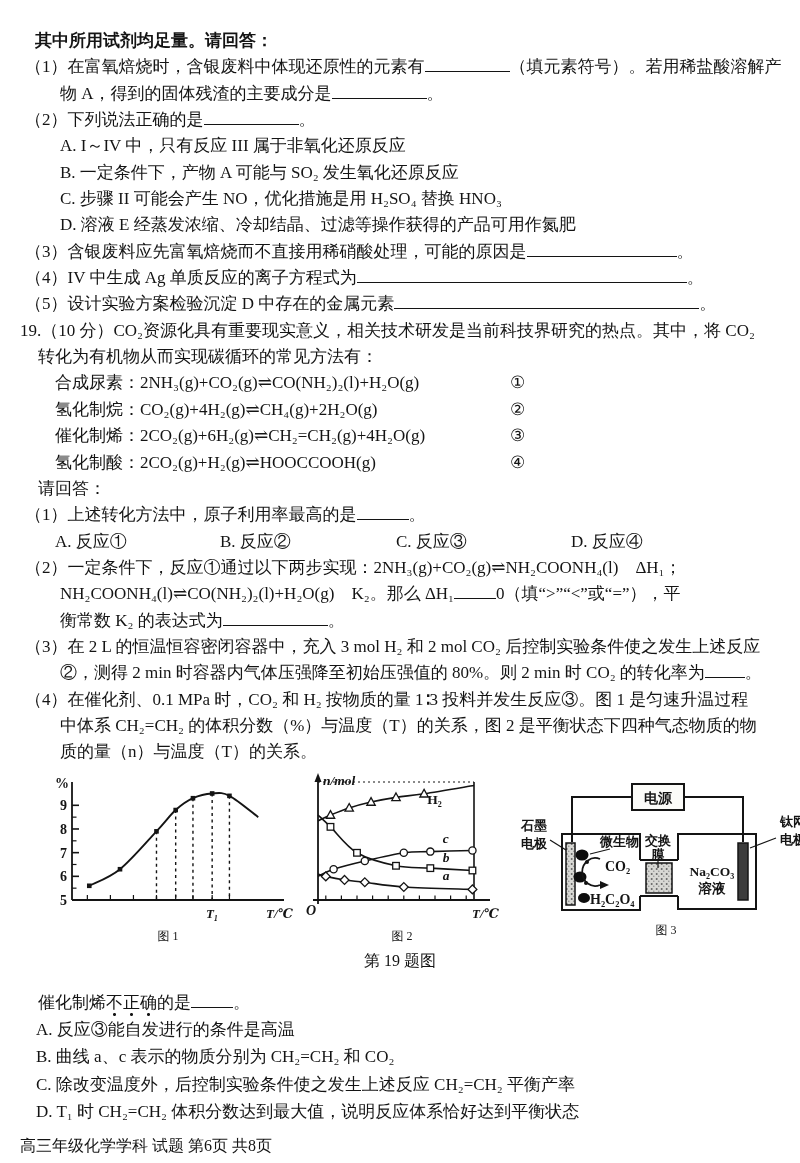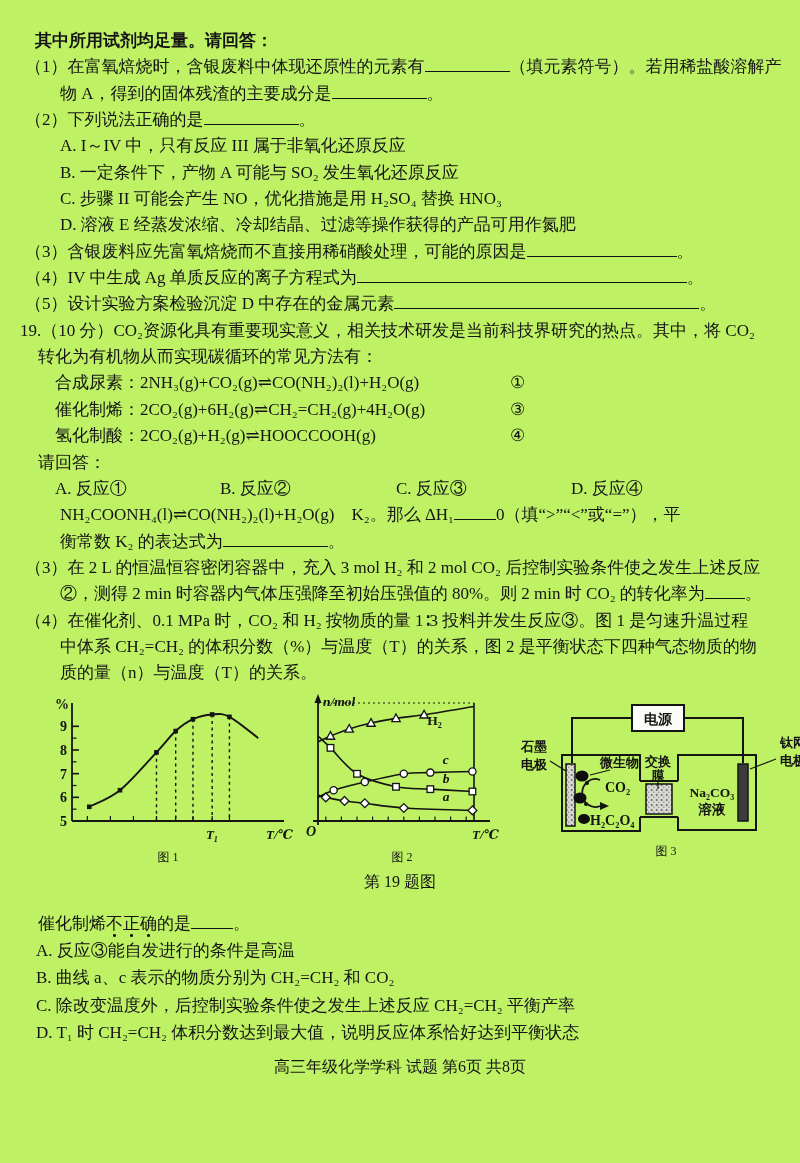--- a/index.html
+++ b/index.html
@@ -1,16 +1,16 @@
 <!DOCTYPE html>
 <html><head>
 <meta charset="utf-8">
 <style>
   html,body{margin:0;padding:0;background:#e8e8e6;}
-  .page{position:relative;width:800px;height:1163px;background:#bef264;color:#141414;
+  .page{position:relative;width:800px;height:1163px;background:#ffffff;color:#141414;
         box-sizing:border-box;padding:28px 20px 0 20px;overflow:hidden;
         font-family:"Liberation Serif","DejaVu Serif",serif;}
   .ln{position:relative;font-size:17px;line-height:26.35px;white-space:nowrap;}
   .intro{font-weight:700;font-family:"Liberation Sans","DejaVu Sans",sans-serif;padding-left:15px;}
   .q{padding-left:5px;}
   .c{padding-left:40px;}
   .c18{padding-left:18px;}
   .rxn{padding-left:35px;}
   .rnum{position:absolute;left:490px;top:0;}
   .bl{display:inline-block;border-bottom:1.6px solid #141414;height:0.95em;vertical-align:baseline;}
@@ -21,21 +21,21 @@
   .o1{width:165px}.o2{width:176px}.o3{width:175px}
   .figrow{display:flex;align-items:flex-start;gap:10px;margin:6px 0 0 22px;}
   .figblock{text-align:center;}
   .figcap{font-size:12px;margin-top:0;}
   .gcap{text-align:center;font-size:16px;margin-top:6px;}
   .fin{margin-left:18px;margin-top:18px;}
   .finopt{margin-left:16px;line-height:27.5px;}
   .emph{background-image:radial-gradient(circle,#141414 1.3px,rgba(0,0,0,0) 1.6px);
         background-size:17px 5px;background-repeat:repeat-x;background-position:center 100%;
         padding-bottom:5px;text-align:right;}
-  .footer{text-align:center;font-size:16px;margin-top:10px;}
+  .footer{text-align:left;font-size:16px;margin-top:10px;}
   svg text{font-family:"Liberation Serif","DejaVu Serif",serif;fill:#141414;}
 </style>
 </head>
 <body>
 
 <div class="page">
 
   <div class="ln intro"><span>其中所用试剂均足量。请回答：</span></div>
 
   <div class="ln q"><span>（1）在富氧焙烧时，含银废料中体现还原性的元素有</span><span class="bl w85"></span><span>（填元素符号）。若用稀盐酸溶解产</span></div>
@@ -52,33 +52,36 @@
   <div class="ln q"><span>（3）含银废料应先富氧焙烧而不直接用稀硝酸处理，可能的原因是</span><span class="bl w150"></span><span>。</span></div>
 
   <div class="ln q"><span>（4）IV 中生成 Ag 单质反应的离子方程式为</span><span class="bl w330"></span><span>。</span></div>
 
   <div class="ln q"><span>（5）设计实验方案检验沉淀 D 中存在的金属元素</span><span class="bl w305"></span><span>。</span></div>
 
   <div class="ln"><span>19.（10 分）CO₂资源化具有重要现实意义，相关技术研发是当前科技界研究的热点。其中，将 CO₂</span></div>
   <div class="ln c18"><span>转化为有机物从而实现碳循环的常见方法有：</span></div>
 
   <div class="ln rxn"><span>合成尿素：</span><span>2NH₃(g)+CO₂(g)⇌CO(NH₂)₂(l)+H₂O(g)</span><span class="rnum">①</span></div>
+  <div class="ln rxn"><span>氢化制烷：</span><span>CO₂(g)+4H₂(g)⇌CH₄(g)+2H₂O(g)</span><span class="rnum">②</span></div>
   <div class="ln rxn"><span>催化制烯：</span><span>2CO₂(g)+6H₂(g)⇌CH₂=CH₂(g)+4H₂O(g)</span><span class="rnum">③</span></div>
   <div class="ln rxn"><span>氢化制酸：</span><span>2CO₂(g)+H₂(g)⇌HOOCCOOH(g)</span><span class="rnum">④</span></div>
 
   <div class="ln c18"><span>请回答：</span></div>
 
+  <div class="ln q"><span>（1）上述转化方法中，原子利用率最高的是</span><span class="bl w52"></span><span>。</span></div>
 
   <div class="ln optrow">
       <span class="o1">A. 反应①</span>
       <span class="o2">B. 反应②</span>
       <span class="o3">C. 反应③</span>
       <span>D. 反应④</span>
     </div>
 
+  <div class="ln q"><span>（2）一定条件下，反应①通过以下两步实现：2NH₃(g)+CO₂(g)⇌NH₂COONH₄(l)　ΔH₁；</span></div>
   <div class="ln c"><span>NH₂COONH₄(l)⇌CO(NH₂)₂(l)+H₂O(g)　K₂。那么 ΔH₁</span><span class="bl w42"></span><span>0（填“&gt;”“&lt;”或“=”），平</span></div>
   <div class="ln c"><span>衡常数 K₂ 的表达式为</span><span class="bl w105"></span><span>。</span></div>
 
   <div class="ln q"><span>（3）在 2 L 的恒温恒容密闭容器中，充入 3 mol H₂ 和 2 mol CO₂ 后控制实验条件使之发生上述反应</span></div>
   <div class="ln c"><span>②，测得 2 min 时容器内气体压强降至初始压强值的 80%。则 2 min 时 CO₂ 的转化率为</span><span class="bl w40"></span><span>。</span></div>
 
   <div class="ln q"><span>（4）在催化剂、0.1 MPa 时，CO₂ 和 H₂ 按物质的量 1∶3 投料并发生反应③。图 1 是匀速升温过程</span></div>
   <div class="ln c"><span>中体系 CH₂=CH₂ 的体积分数（%）与温度（T）的关系，图 2 是平衡状态下四种气态物质的物</span></div>
   <div class="ln c"><span>质的量（n）与温度（T）的关系。</span></div>
 

